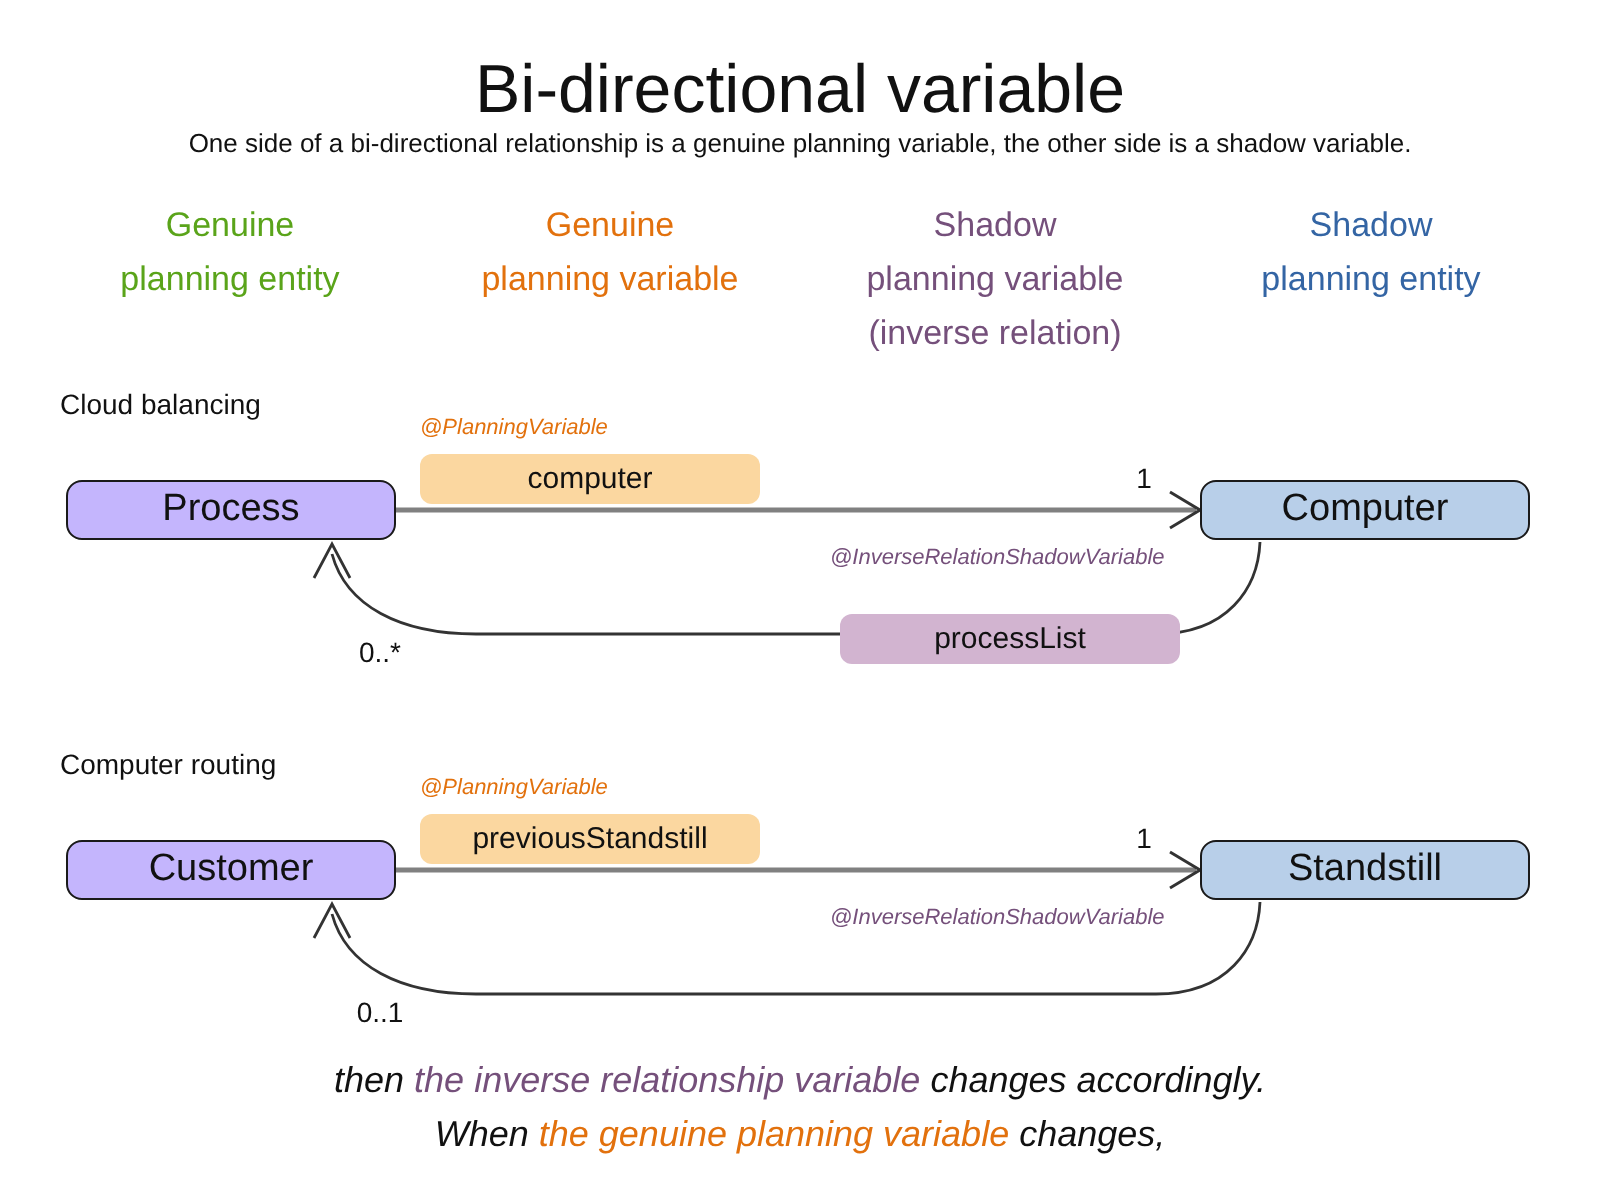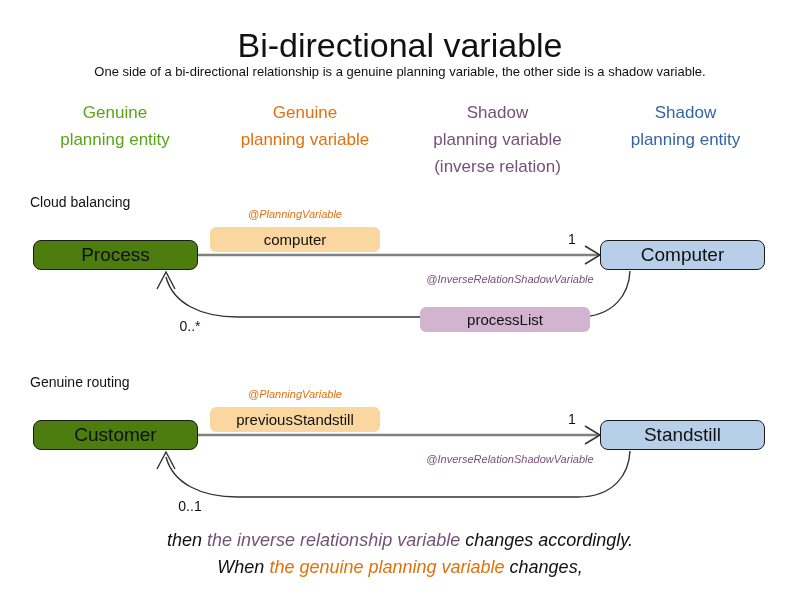--- a/index.html
+++ b/index.html
@@ -35,21 +35,21 @@
   .orange-text { color: #e2710d; }
   .purple-text { color: #75507b; }
   .blue-text   { color: #3465a4; }
   .section-label {
     left: 30px;
     font-size: 14px;
     color: #111111;
   }
   .annotation {
     width: 170px;
-    text-align: center;
+    text-align: left;
     font-size: 11px;
     font-style: italic;
   }
   .pill {
     width: 170px;
     height: 25px;
     border-radius: 6px;
     text-align: center;
     font-size: 15px;
     line-height: 25px;
@@ -60,21 +60,21 @@
   .entity-box {
     width: 165px;
     height: 30px;
     border: 1.5px solid #1a1a1a;
     border-radius: 8px;
     text-align: center;
     font-size: 19px;
     line-height: 27px;
     color: #111111;
   }
-  .entity-green { background: #4d7c0f; left: 33px; }
+  .entity-green { background: #c4b5fd; left: 33px; }
   .entity-blue  { background: #b8cfe9; left: 600px; }
   .mult {
     font-size: 14px;
     color: #111111;
   }
   .footer {
     left: 0; top: 527px; width: 800px;
     text-align: center;
     font-size: 18px;
     font-style: italic;
@@ -133,21 +133,21 @@
 
   <div class="abs mult" style="left:560px; top:231px; width:24px; text-align:center;">1</div>
 
   <div class="abs entity-box entity-blue" style="top:240px;">Computer</div>
 
   <div class="abs annotation purple-text" style="left:420px; top:273px; width:190px; left:415px;">@InverseRelationShadowVariable</div>
   <div class="abs pill pill-purple" style="left:420px; top:291px;margin-top:16px;">processList</div>
 
   <div class="abs mult" style="left:170px; top:318px; width:40px; text-align:center;">0..*</div>
 
-  <div class="abs section-label" style="top:374px;">Genuine routing</div>
+  <div class="abs section-label" style="top:374px;">Computer routing</div>
 
   <div class="abs annotation orange-text" style="left:210px; top:388px;">@PlanningVariable</div>
   <div class="abs pill pill-orange" style="left:210px; top:407px;">previousStandstill</div>
 
   <div class="abs entity-box entity-green" style="top:420px;">Customer</div>
 
   <div class="abs mult" style="left:560px; top:411px; width:24px; text-align:center;">1</div>
 
   <div class="abs entity-box entity-blue" style="top:420px;">Standstill</div>
 

